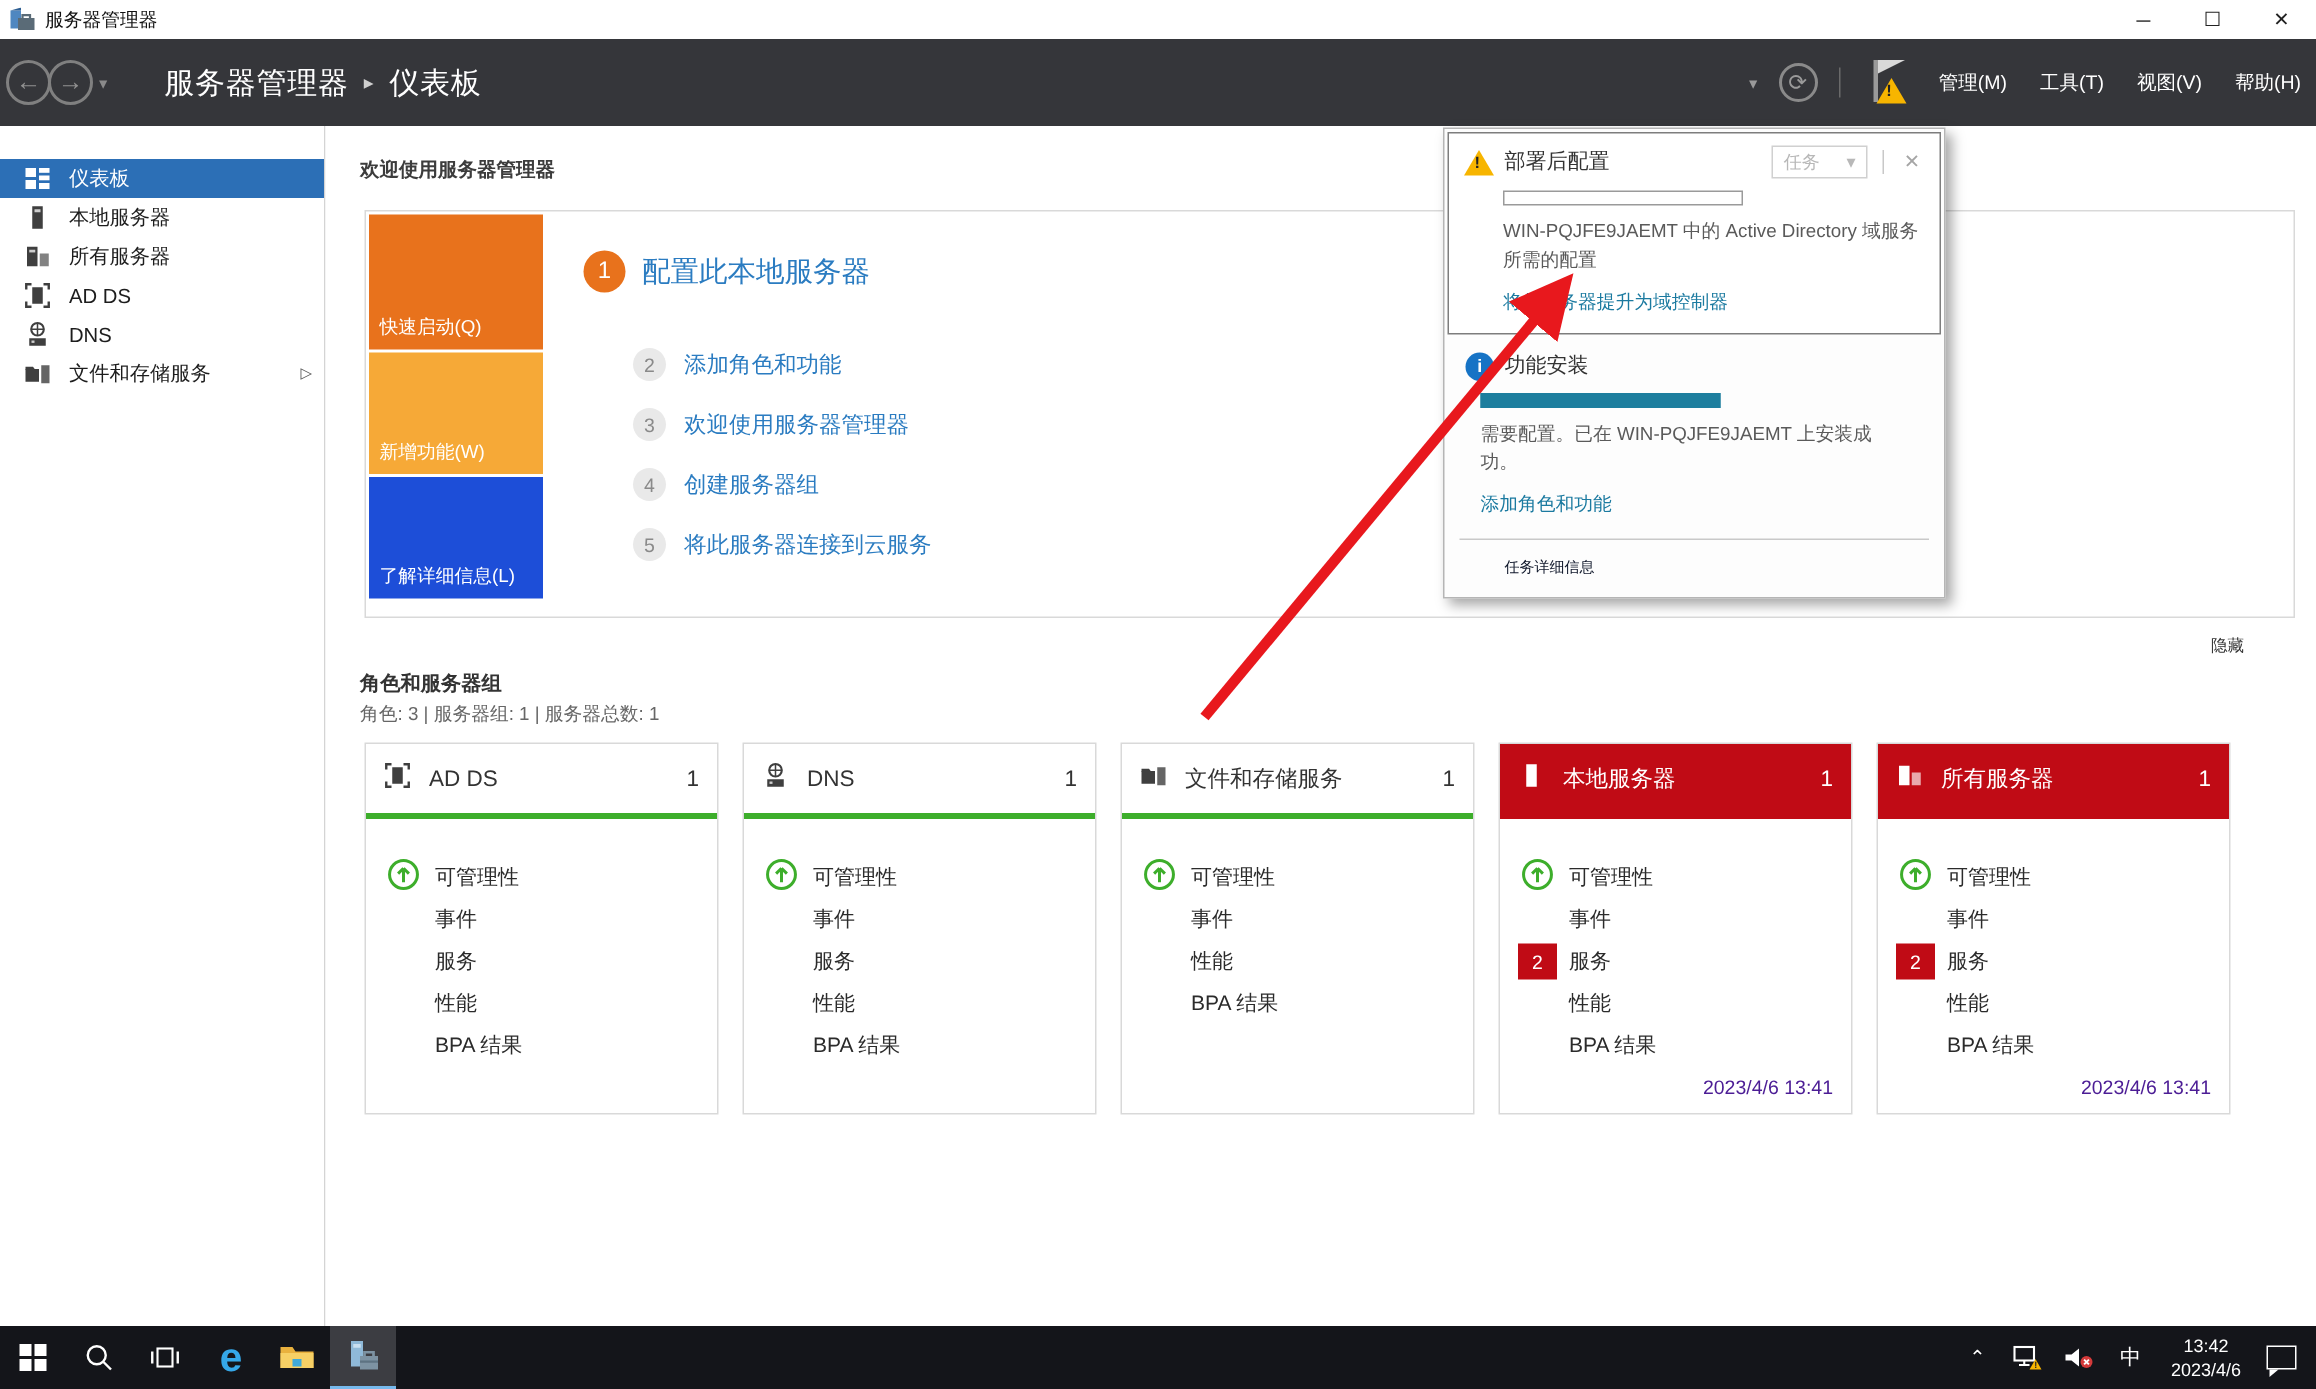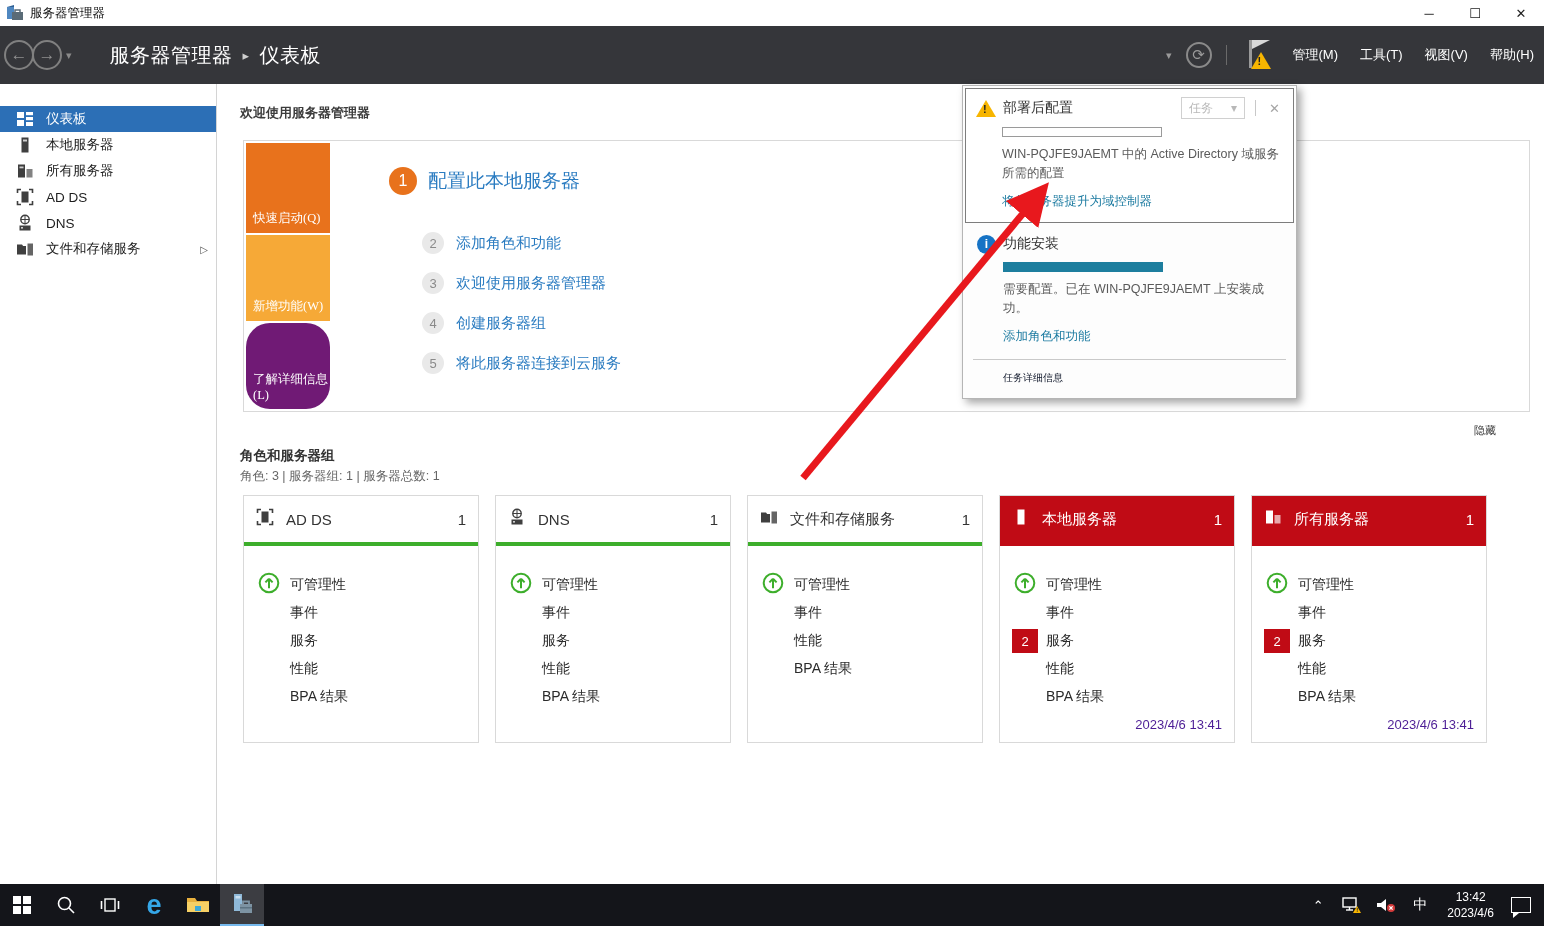--- a/index.html
+++ b/index.html
@@ -44,26 +44,26 @@
   .sb-item { height:26px; display:flex; align-items:center; padding-left:16px; position:relative;
              font-size:13.5px; color:#1d1d1d; cursor:default; }
   .sb-item.sel { background:#2c6fb6; color:#fff; }
   .sb-icon { width:18px; height:18px; margin-right:12px; display:flex; align-items:center; justify-content:center; }
   .sb-chev { position:absolute; right:8px; font-size:10px; color:#555; }
   .content { flex:1; position:relative; background:#fff; }
 
   .welcome-heading { position:absolute; left:23px; top:20px; font-size:13px; font-weight:bold; color:#3c3c3c; }
   .welcome-tile { position:absolute; left:26px; top:56px; width:1287px; height:272px;
                   background:#fff; border:1px solid #d9d9d9; }
-  .side-col { position:absolute; left:2px; top:2px; bottom:2px; width:84px; display:flex; flex-direction:column; gap:2px;font-family:Liberation Serif, serif; }
+  .side-col { position:absolute; left:2px; top:2px; bottom:12px; width:116px; display:flex; flex-direction:column; gap:2px; }
   .side-tab { position:relative; color:#fff; font-size:12.5px; }
   .side-tab .lbl { position:absolute; left:7px; bottom:6px; }
   .side-tab.t0 { height:90px; background:#e8721c; }
   .side-tab.t1 { flex:1; background:#f6a937; }
-  .side-tab.t2 { flex:1; background:#701a75;border-radius:24px; }
+  .side-tab.t2 { flex:1; background:#1d4ed8; }
   .step { position:absolute; display:flex; align-items:center; }
   .step .step-num { width:22px; height:22px; border-radius:50%; background:#e9e9e9; color:#8a8a8a;
                     font-size:13px; display:flex; align-items:center; justify-content:center; }
   .step .step-label { color:#2b7cc1; font-size:15px; margin-left:12px; cursor:pointer; }
   .step { left:178px; }
   .step.primary { left:145px; }
   .step.primary .step-num { width:28px; height:28px; background:#e8721c; color:#fff; font-size:16px; }
   .step.primary .step-label { font-size:19px; margin-left:11px; }
   .hide-link { position:absolute; right:33px; bottom:-27px; font-size:11px; color:#333; cursor:pointer; }
 
@@ -497,21 +497,21 @@
         <div class="progress empty"></div>
         <div class="notif-msg">WIN-PQJFE9JAEMT 中的 Active Directory 域服务所需的配置</div>
         <span class="notif-link">将此服务器提升为域控制器</span>
       </div>
     </div>
     <div class="notif-second">
       <div class="notif-head">
         <span class="info-circ">i</span>
         <span class="notif-title">功能安装</span>
       </div>
-      <div class="notif-body" style="margin-left:26px;">
+      <div class="notif-body" style="margin-left:10px;">
         <div class="progress full"></div>
         <div class="notif-msg">需要配置。已在 WIN-PQJFE9JAEMT 上安装成功。</div>
         <span class="notif-link">添加角色和功能</span>
       </div>
     </div>
     <div class="flyout-sep"></div>
     <div class="task-details">任务详细信息</div>
   </div>
 
   <svg class="arrow-overlay" viewBox="0 0 1544 926">

